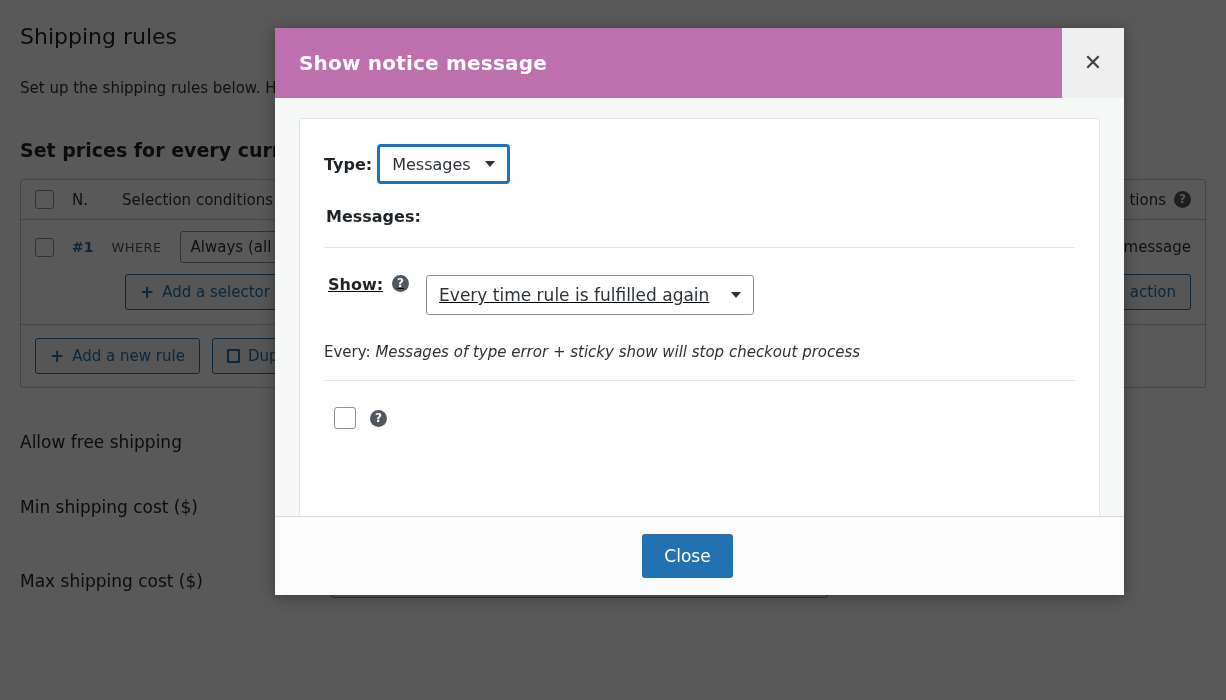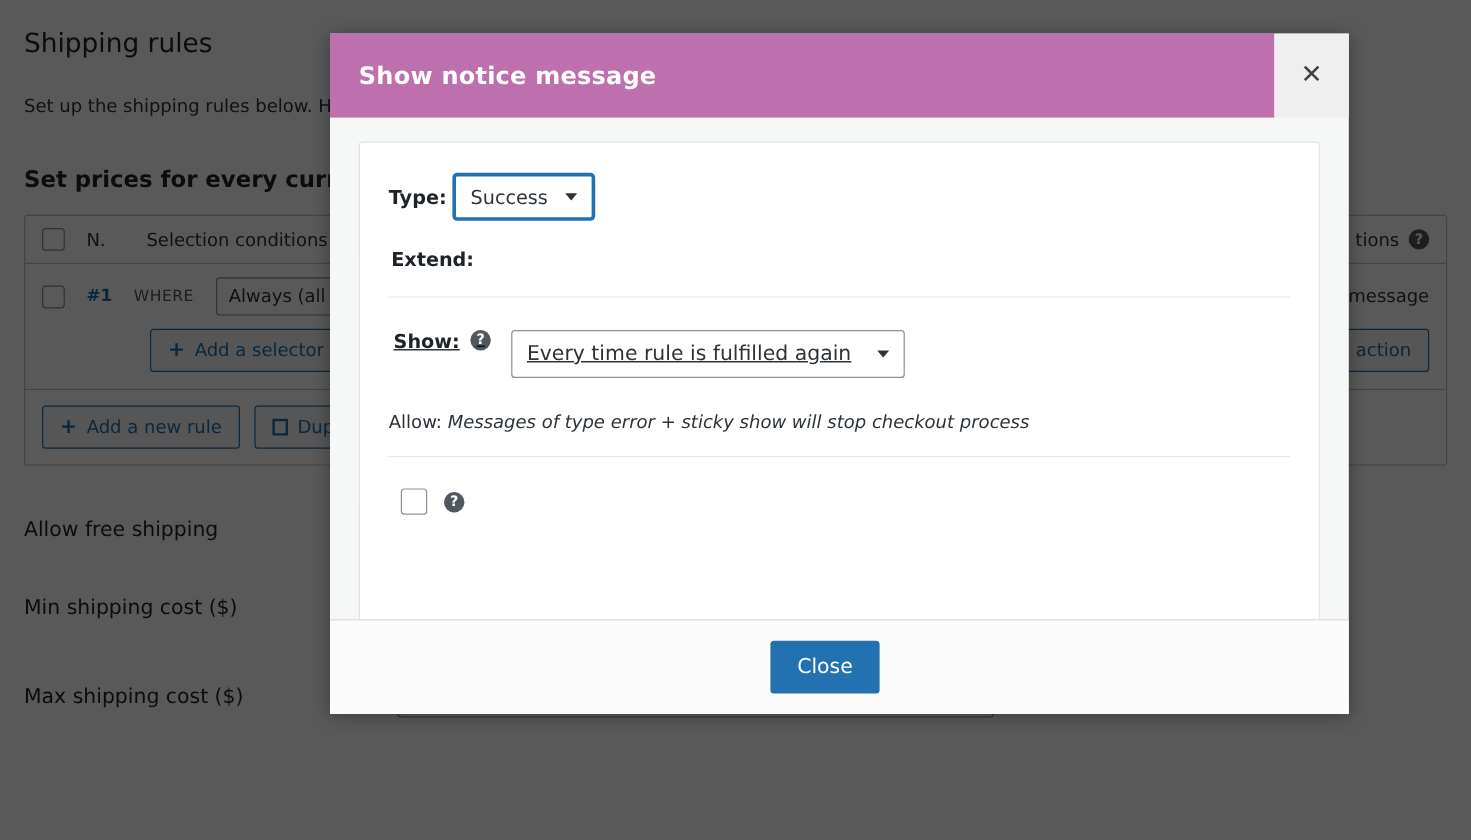--- a/index.html
+++ b/index.html
@@ -291,40 +291,40 @@
     <div class="m-title">Show notice message</div>
     <button class="m-close">✕</button>
   </div>
 
   <div class="m-body">
     <div class="card">
 
       <div class="row-type">
         <span class="lbl-bold">Type:</span>
         <span class="select focused">
-          <span>Success</span>
+          <span>Messages</span>
           <span class="caret"></span>
         </span>
       </div>
 
-      <div class="lbl-msg">Extend:</div>
+      <div class="lbl-msg">Messages:</div>
 
       <div class="divider"></div>
 
       <div class="row-show">
         <span class="lbl-bold">Show:</span>
         <span class="help">?</span>
         <span class="select" style="margin-left:8px;height:40px;font-size:17px;gap:22px">
           <span>Every time rule is fulfilled again</span>
           <span class="caret"></span>
         </span>
       </div>
 
       <div class="note">
-        <span>Allow:</span>
+        <span>Every:</span>
         <i>Messages of type error + sticky show will stop checkout process</i>
       </div>
 
       <div class="divider" style="margin-top:19px"></div>
 
       <div class="row-ext">
         <span class="ckbox-lg"></span>
         <span class="help">?</span>
       </div>
 

